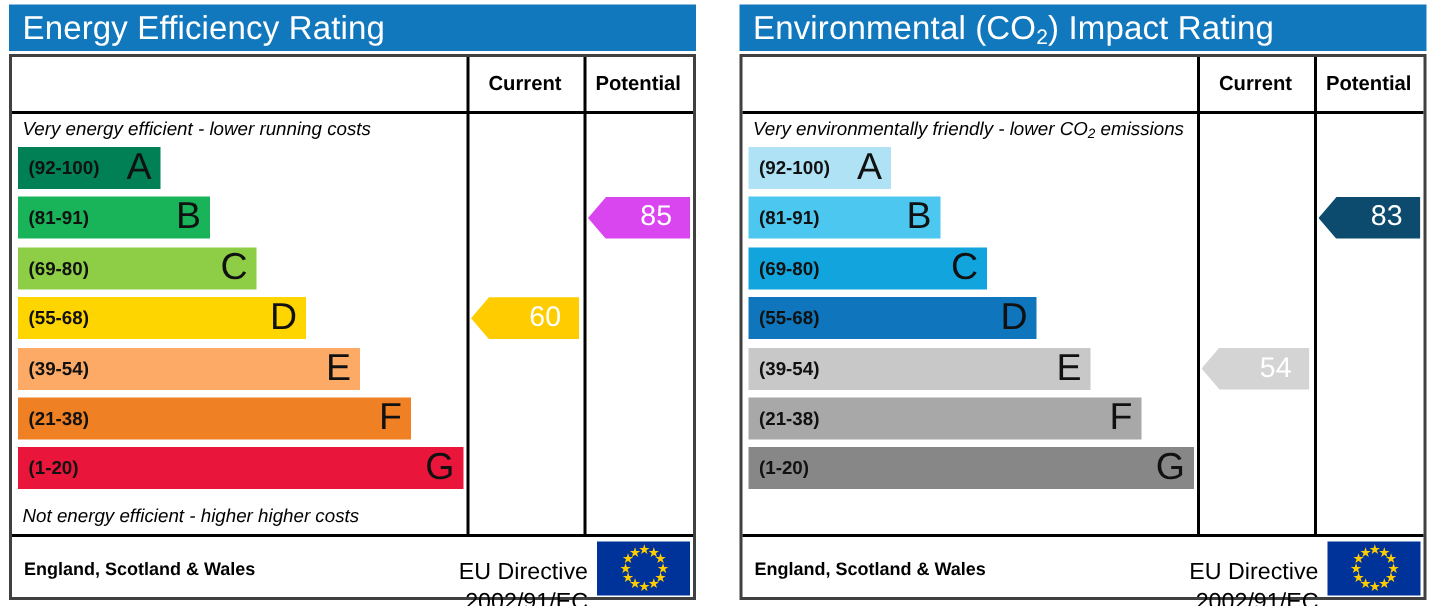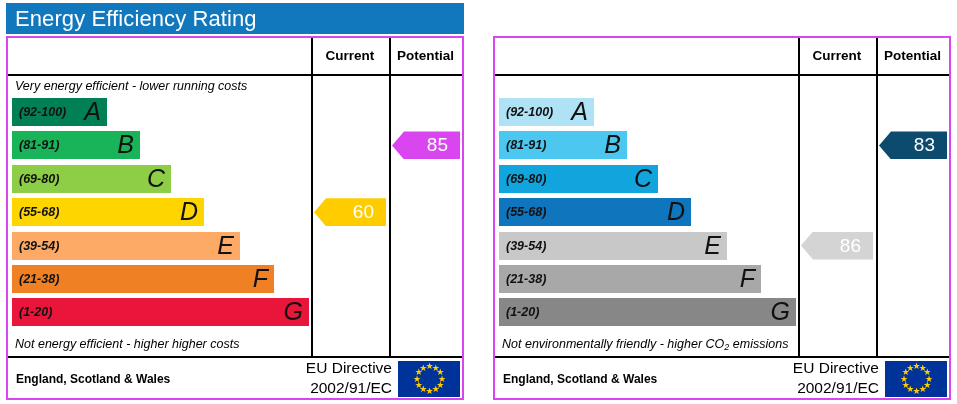--- a/index.html
+++ b/index.html
@@ -15,21 +15,21 @@
     position:absolute;left:6px;top:3px;width:458px;height:31px;
     background:#1278be;color:#fff;
     font-size:22px;line-height:31px;padding-left:9px;
     box-sizing:border-box;white-space:nowrap;letter-spacing:.1px;
   }
   .title-bar sub{font-size:14px;vertical-align:baseline;position:relative;top:3px;}
 
   
   .table{
     position:absolute;left:6px;top:36px;width:458px;height:364px;
-    border:2px solid #d946ef;box-sizing:border-box;background:#fff;
+    border:2px solid #404040;box-sizing:border-box;background:#fff;
   }
   
   .vline{position:absolute;top:0;width:2px;background:#000;}
   .vline.c1{left:303px;height:320px;}
   .vline.c2{left:381px;height:320px;}
   
   .hline{position:absolute;left:0;width:100%;height:2px;background:#000;}
   .hline.h1{top:36px;}
   .hline.h2{top:318px;}
 
@@ -42,21 +42,21 @@
 
   .blurb{
     position:absolute;left:7px;width:292px;height:20px;line-height:20px;
     font-style:italic;font-size:12.5px;color:#000;white-space:nowrap;
   }
   .blurb.top{top:38px;}
   .blurb.bot{top:296px;}
   .blurb sub{font-size:9px;vertical-align:baseline;position:relative;top:2px;}
 
   
-  .bands{position:absolute;left:2px;top:60px;width:299px;height:234px;font-style:italic;}
+  .bands{position:absolute;left:2px;top:60px;width:299px;height:234px;}
   .band{position:absolute;left:2px;height:28px;}
   .band .rng{
     position:absolute;left:7px;top:0;height:28px;line-height:28px;
     font-weight:bold;font-size:12.5px;color:#111;white-space:nowrap;
   }
   .band .ltr{
     position:absolute;right:6px;top:50%;transform:translateY(-52%);
     font-size:25px;line-height:1;color:#111;font-weight:400;
   }
 
@@ -71,21 +71,21 @@
 
   
   .footer{position:absolute;left:0;top:320px;width:100%;height:42px;}
   .region{
     position:absolute;left:8px;top:0;height:42px;line-height:42px;
     font-weight:bold;font-size:12px;color:#000;white-space:nowrap;
   }
   .directive{
     position:absolute;left:278px;top:0;width:106px;height:42px;
     font-size:15.5px;color:#000;text-align:right;line-height:20px;
-    padding-top:0;box-sizing:border-box;
+    padding-top:14px;box-sizing:border-box;
   }
   .euflag{
     position:absolute;left:390px;top:3px;width:62px;height:36px;
     background:#039;
   }
   .euflag .star{
     position:absolute;width:7px;height:7px;color:#fc0;font-size:9px;
     line-height:7px;text-align:center;
   }
 </style>
@@ -150,28 +150,29 @@
             <span class="star" style="left: 21.25px; top: 25.3253px;">★</span>
             <span class="star" style="left: 16.6747px; top: 20.75px;">★</span>
             <span class="star" style="left: 15px; top: 14.5px;">★</span>
             <span class="star" style="left: 16.6747px; top: 8.25px;">★</span>
             <span class="star" style="left: 21.25px; top: 3.67468px;">★</span>
           </div>
         </div>
       </div>
     </div>
     <div class="epc right">
+      <div class="title-bar">Environmental (CO<sub>2</sub>) Impact Rating</div>
       <div class="table">
         <div class="vline c1"></div>
         <div class="vline c2"></div>
         <div class="hline h1"></div>
         <div class="hline h2"></div>
         <div class="col-head cur">Current</div>
         <div class="col-head pot">Potential</div>
-        <div class="blurb bot">Not environmentally friendly - higher CO<sub>2</sub> emissions</div>
+        <div class="blurb top">Very environmentally friendly - lower CO<sub>2</sub> emissions</div>
         <div class="bands">
           <div class="band" style="top: 0px; width: 95px; background: rgb(176, 226, 245);">
             <span class="rng">(92-100)</span>
             <span class="ltr">A</span>
           </div>
           <div class="band" style="top: 33.4px; width: 128px; background: rgb(76, 199, 240);">
             <span class="rng">(81-91)</span>
             <span class="ltr">B</span>
           </div>
           <div class="band" style="top: 66.8px; width: 159px; background: rgb(18, 164, 221);">
@@ -188,21 +189,21 @@
           </div>
           <div class="band" style="top: 167px; width: 262px; background: rgb(168, 168, 168);">
             <span class="rng">(21-38)</span>
             <span class="ltr">F</span>
           </div>
           <div class="band" style="top: 200.4px; width: 297px; background: rgb(135, 135, 135);">
             <span class="rng">(1-20)</span>
             <span class="ltr">G</span>
           </div>
         </div>
-        <div class="arrow cur" style="top: 193.6px; background: rgb(212, 212, 212);">86</div>
+        <div class="arrow cur" style="top: 193.6px; background: rgb(212, 212, 212);">54</div>
         <div class="arrow pot" style="top: 93.4px; background: #0c4a6e;">83</div>
         <div class="footer">
           <div class="region">England, Scotland &amp; Wales</div>
           <div class="directive">EU Directive<br>2002/91/EC</div>
           <div class="euflag">
             <span class="star" style="left: 27.5px; top: 2px;">★</span>
             <span class="star" style="left: 33.75px; top: 3.67468px;">★</span>
             <span class="star" style="left: 38.3253px; top: 8.25px;">★</span>
             <span class="star" style="left: 40px; top: 14.5px;">★</span>
             <span class="star" style="left: 38.3253px; top: 20.75px;">★</span>

